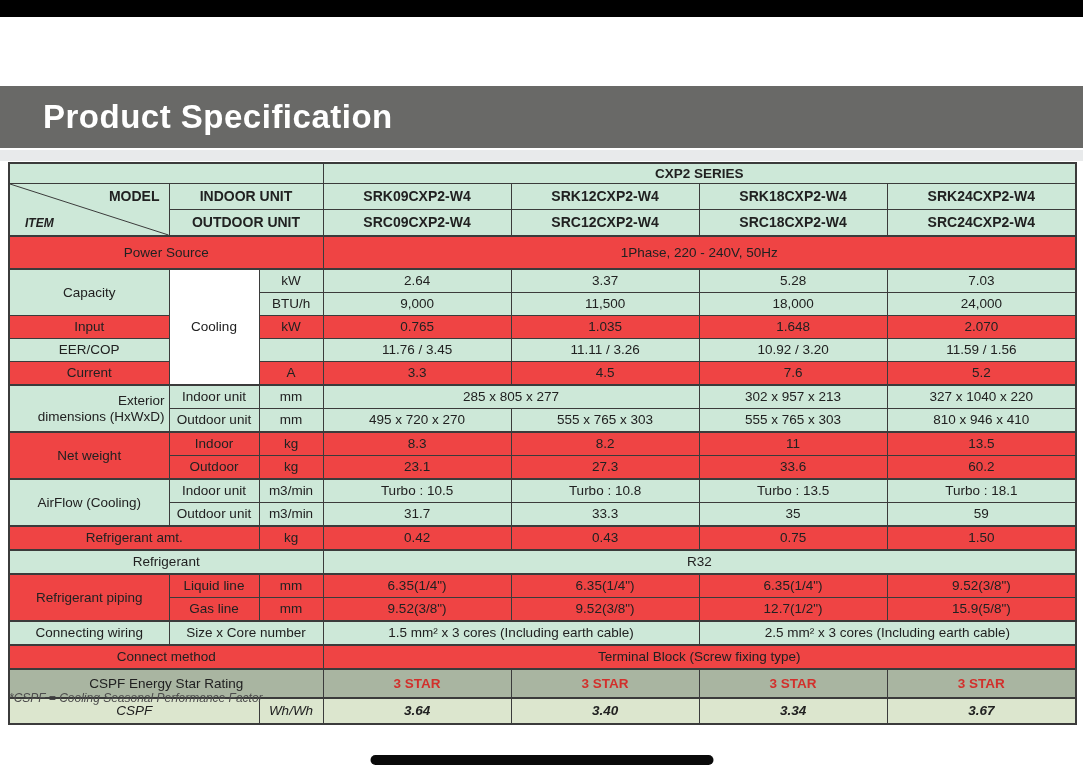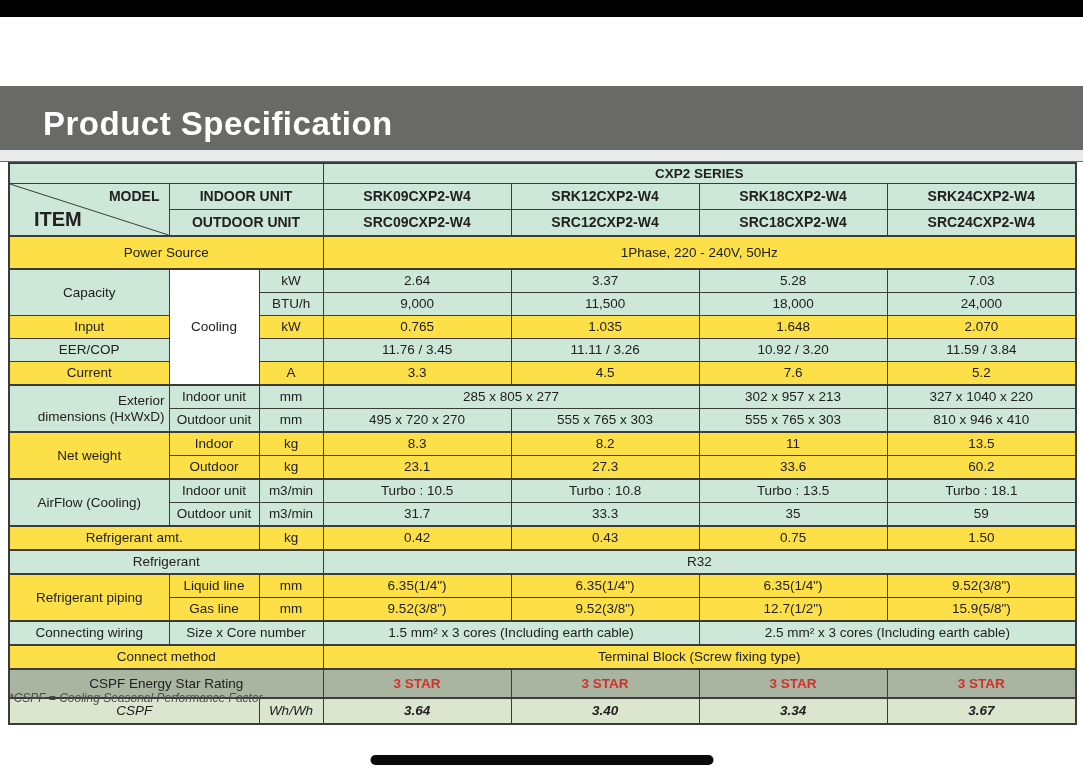--- a/index.html
+++ b/index.html
@@ -7,21 +7,21 @@
     width: 1083px; height: 768px; position: relative; overflow: hidden;
     background: #ffffff;
     font-family: "Liberation Sans", sans-serif;
     color: #212121;
   }
   .top-black-bar {
     position: absolute; left: 0; top: 0; width: 1083px; height: 17px;
     background: #000000;
   }
   .header-bar {
-    position: absolute; left: 0; top: 86px; width: 1083px; height: 76px;
+    position: absolute; left: 0; top: 86px; width: 1083px; height: 62px;
     background: var(--header-bar, #696967);
     display: flex; align-items: center;
   }
   .header-bar .title {
     color: #ffffff; font-weight: bold; font-size: 33px; letter-spacing: 0.5px;
     padding-left: 43px; white-space: nowrap;
   }
   .sub-strip {
     position: absolute; left: 0; top: 150px; width: 1083px; height: 11px;
     background: #e8eaeb;
@@ -37,34 +37,34 @@
     text-align: center; vertical-align: middle;
     padding: 0 4px; overflow: hidden; white-space: nowrap;
     height: 22px; line-height: 1.15;
   }
   tr.rh19 td { height: 19px; }
   tr.rh25 td { height: 25px; }
   tr.rh31 td { height: 31px; }
   tr.rh27 td { height: 27px; }
   tr.rh24 td { height: 24px; }
   tr.g  td { background: var(--row-green, #cde8d8); }
-  tr.w  td { background: #fde047; }
+  tr.w  td { background: #ef4444; }
   tr.olive  td { background: var(--star-row, #a9b5a1); }
   tr.lolive td { background: var(--cspf-row, #dce6ce); font-style: italic; }
   td.whitebg { background: #ffffff !important; }
   td.lbl { text-align: left; padding-left: 10px; }
   td.sub { text-align: left; padding-left: 7px; }
   td.b, .b { font-weight: bold; }
   td.red3star { color: var(--star-red, #d2302c); font-weight: bold; }
   td.md { border-left-width: 2px; }
   tr.tt td { border-top-width: 2px; }
   td.diag { position: relative; padding: 0; }
   td.diag svg.diagonal { position: absolute; left: 0; top: 0; width: 100%; height: 100%; display: block; }
   .diag-model { position: absolute; top: 4px; right: 9px; font-weight: bold; font-size: 14px; text-align: center; }
-  .diag-item  { position: absolute; bottom: 4px; left: 24px; font-weight: bold; font-size: 20px; }
+  .diag-item  { position: absolute; bottom: 4px; left: 15px; font-weight: bold; font-size: 12px; font-style: italic; }
   td.wrap2 { white-space: normal; }
   td.wrap2 span { display: block; text-align: right; }
   .models td { font-size: 14px; }
   .footnote {
     position: absolute; left: 9px; top: 691px;
     font-style: italic; font-size: 12px; color: #4d4d4d; white-space: nowrap;
   }
   .home-bar {
     position: absolute; left: 50%; transform: translateX(-50%); top: 755px;
     width: 343px; height: 10px; border-radius: 5px; background: #0a0a0a;
@@ -144,21 +144,21 @@
       <td>1.035</td>
       <td>1.648</td>
       <td>2.070</td>
     </tr>
     <tr class="g">
       <td class="lbl">EER/COP</td>
       <td></td>
       <td class="md">11.76 / 3.45</td>
       <td>11.11 / 3.26</td>
       <td>10.92 / 3.20</td>
-      <td>11.59 / 3.84</td>
+      <td>11.59 / 1.56</td>
     </tr>
     <tr class="w">
       <td class="lbl">Current</td>
       <td>A</td>
       <td class="md">3.3</td>
       <td>4.5</td>
       <td>7.6</td>
       <td>5.2</td>
     </tr>
     <tr class="g tt">

